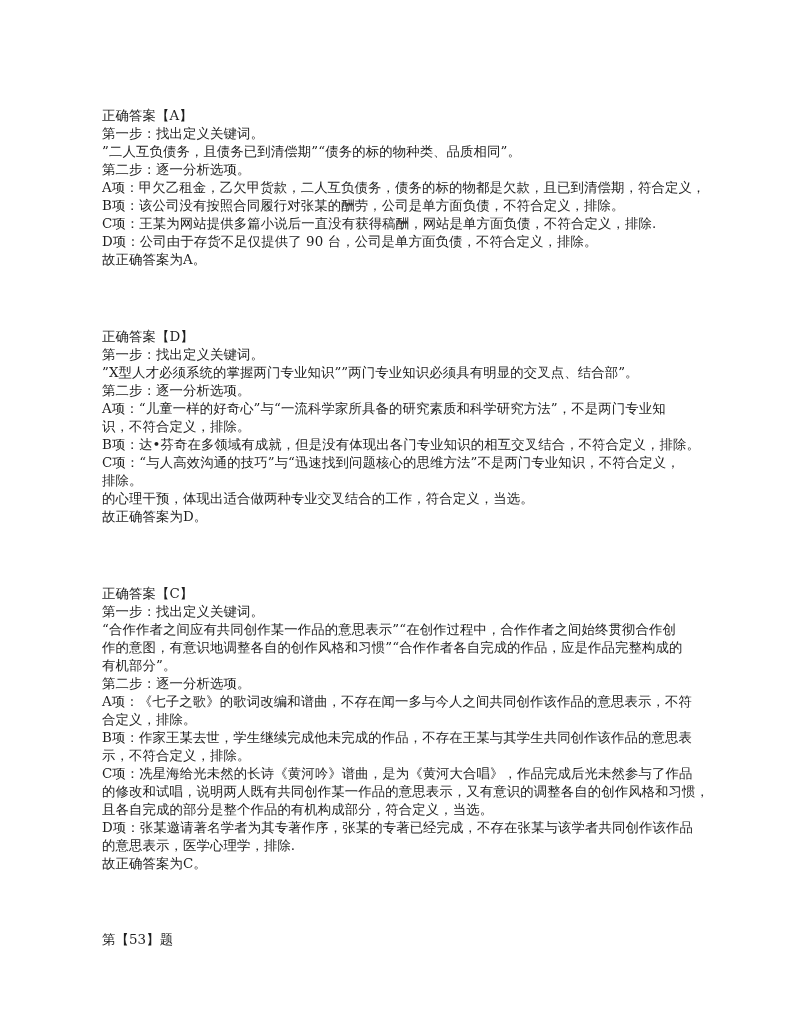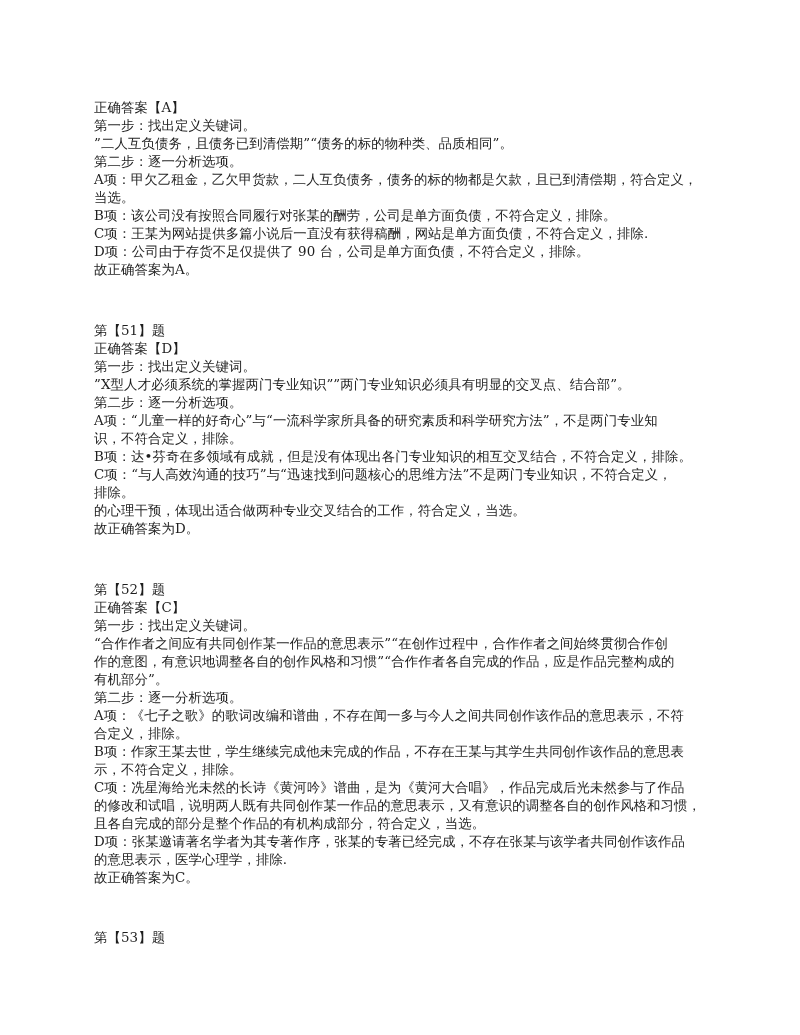--- a/index.html
+++ b/index.html
@@ -15,21 +15,21 @@
       font-family: "DejaVu Serif", "Liberation Serif", serif;
       color: #1e1e1e;
     }
     .page {
       position: absolute;
       left: 90px;
       top: 95px;
       width: 620px;
     }
     .section {
-      margin: 4px;
+      margin: 12px;
     }
     .line {
       display: block;
       font-size: 13.4px;
       line-height: 18px;
       height: 18px;
       white-space: nowrap;
       letter-spacing: 0.1px;
     }
     .gap-after-a { height: 35px; }
@@ -40,48 +40,45 @@
 <body>
 
 <div class="page">
 
   <div class="section">
     <span class="line">正确答案【A】</span>
     <span class="line">第一步：找出定义关键词。</span>
     <span class="line">”二人互负债务，且债务已到清偿期”“债务的标的物种类、品质相同”。</span>
     <span class="line">第二步：逐一分析选项。</span>
     <span class="line">A项：甲欠乙租金，乙欠甲货款，二人互负债务，债务的标的物都是欠款，且已到清偿期，符合定义，</span>
-    <span class="line">当选。</span>
     <span class="line">B项：该公司没有按照合同履行对张某的酬劳，公司是单方面负债，不符合定义，排除。</span>
     <span class="line">C项：王某为网站提供多篇小说后一直没有获得稿酬，网站是单方面负债，不符合定义，排除.</span>
     <span class="line">D项：公司由于存货不足仅提供了 90 台，公司是单方面负债，不符合定义，排除。</span>
     <span class="line">故正确答案为A。</span>
   </div>
 
   <div class="gap-after-a"></div>
 
   <div class="section">
-    <span class="line">第【51】题</span>
     <span class="line">正确答案【D】</span>
     <span class="line">第一步：找出定义关键词。</span>
     <span class="line">”X型人才必须系统的掌握两门专业知识””两门专业知识必须具有明显的交叉点、结合部”。</span>
     <span class="line">第二步：逐一分析选项。</span>
     <span class="line">A项：“儿童一样的好奇心”与“一流科学家所具备的研究素质和科学研究方法”，不是两门专业知</span>
     <span class="line">识，不符合定义，排除。</span>
     <span class="line">B项：达•芬奇在多领域有成就，但是没有体现出各门专业知识的相互交叉结合，不符合定义，排除。</span>
     <span class="line">C项：“与人高效沟通的技巧”与“迅速找到问题核心的思维方法”不是两门专业知识，不符合定义，</span>
     <span class="line">排除。</span>
     <span class="line">的心理干预，体现出适合做两种专业交叉结合的工作，符合定义，当选。</span>
     <span class="line">故正确答案为D。</span>
   </div>
 
   <div class="gap-after-51"></div>
 
   <div class="section">
-    <span class="line">第【52】题</span>
     <span class="line">正确答案【C】</span>
     <span class="line">第一步：找出定义关键词。</span>
     <span class="line">“合作作者之间应有共同创作某一作品的意思表示”“在创作过程中，合作作者之间始终贯彻合作创</span>
     <span class="line">作的意图，有意识地调整各自的创作风格和习惯”“合作作者各自完成的作品，应是作品完整构成的</span>
     <span class="line">有机部分”。</span>
     <span class="line">第二步：逐一分析选项。</span>
     <span class="line">A项：《七子之歌》的歌词改编和谱曲，不存在闻一多与今人之间共同创作该作品的意思表示，不符</span>
     <span class="line">合定义，排除。</span>
     <span class="line">B项：作家王某去世，学生继续完成他未完成的作品，不存在王某与其学生共同创作该作品的意思表</span>
     <span class="line">示，不符合定义，排除。</span>

